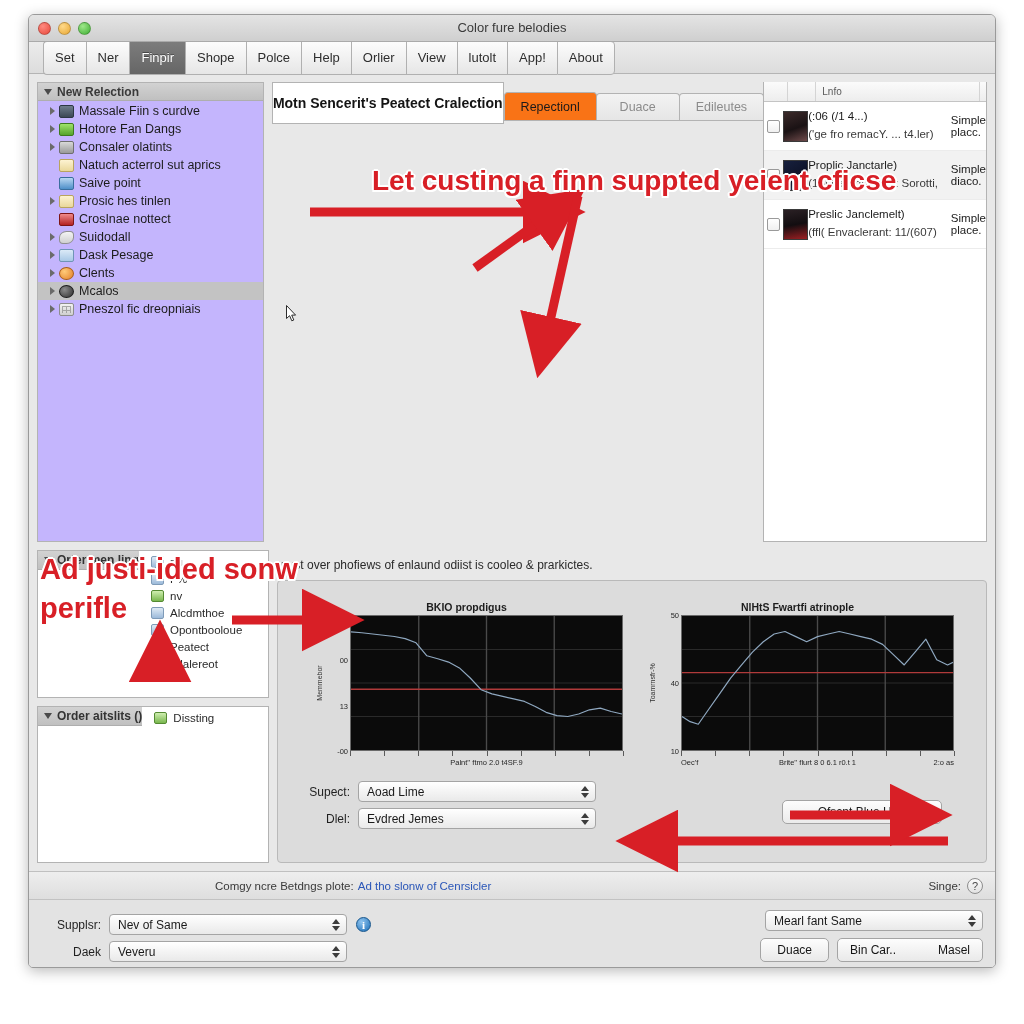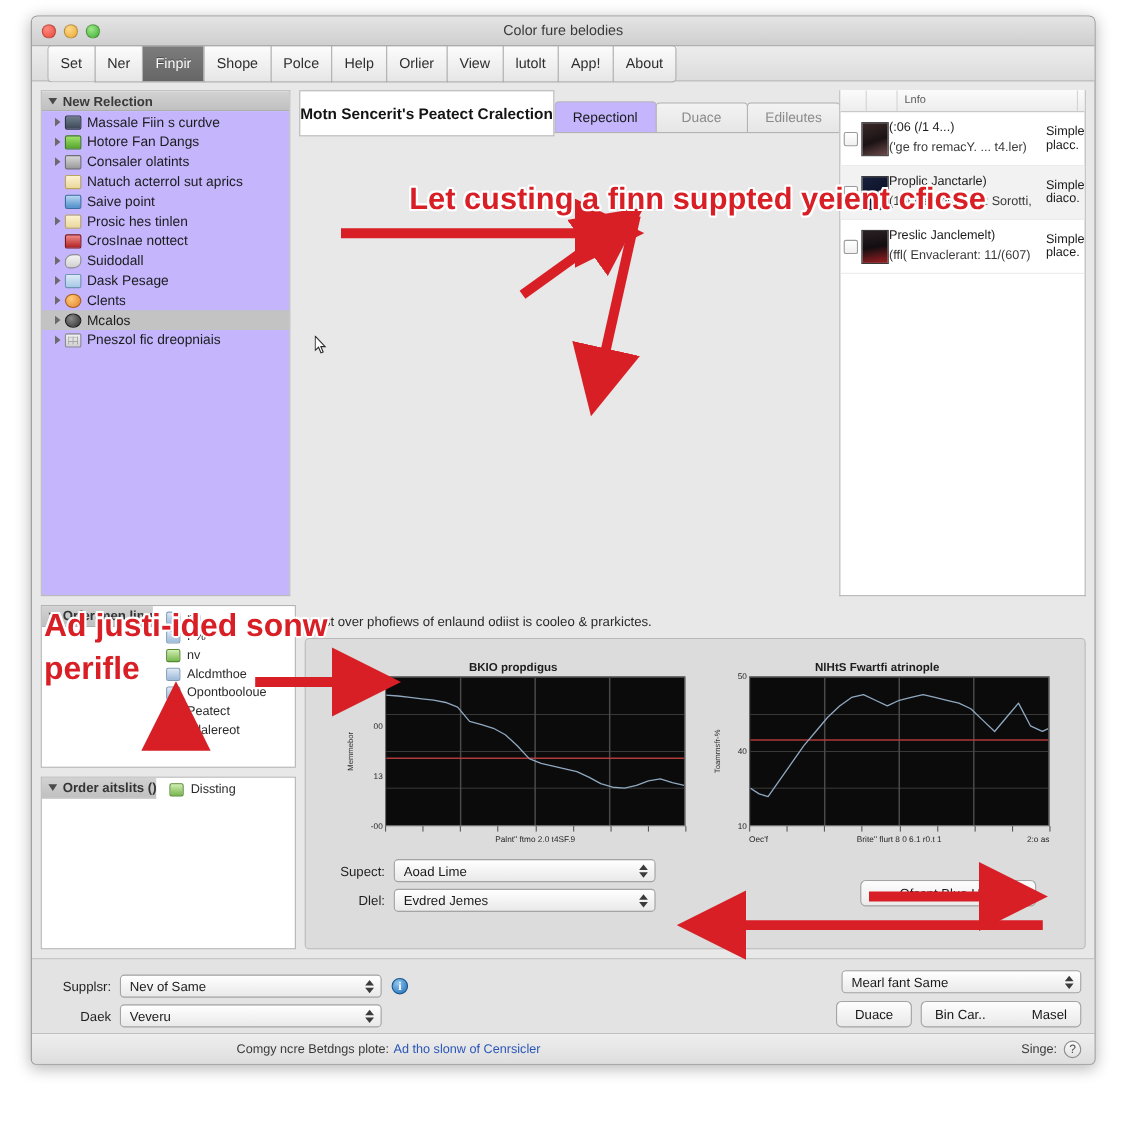--- a/index.html
+++ b/index.html
@@ -181,21 +181,21 @@
     display: flex; align-items: center; justify-content: center;
     font-size: 12.5px; color: #8b8b8b;
     background: linear-gradient(#f3f3f3, #e6e6e6);
     border: 1px solid #b3b3b3;
     border-bottom: none;
     margin-right: -1px;
     border-radius: 4px 4px 0 0;
     cursor: default;
   }
   .tab.sel {
-    background: #c4b5fd; color: #1a1a1a;
+    background: #f97316; color: #1a1a1a;
     position: relative; z-index: 2;
     height: 28px;
   }
 
   
   #tablewrap {
     flex: 1;
     background: #fff;
     border: 1px solid #b3b3b3;
     border-top: none;
@@ -794,20 +794,29 @@
             <span class="arrows">
               <span class="ar-up"></span>
                 <span class="ar-dn"></span>
             </span>
           </div>
         </div>
       </div>
     </div>
   </div>
 
+  <div id="statusbar">
+    <span>Comgy ncre Betdngs plote:</span>
+    <span id="status-link">Ad tho slonw of Cenrsicler</span>
+    <span id="status-right">
+      <span>Singe:</span>
+      <span class="helpq">?</span>
+    </span>
+  </div>
+
   <div id="bottombar">
     <div id="bb-left">
       <div class="formrow">
         <div class="flabel">Supplsr:</div>
         <div class="combo">
           <span>Nev of Same</span>
           <span class="arrows">
             <span class="ar-up"></span>
               <span class="ar-dn"></span>
           </span>
@@ -835,29 +844,20 @@
         </span>
       </div>
       <div class="btnrow">
         <div class="pbtn">Duace</div>
         <div class="pbtn wide">
           <span>Bin Car..</span>
           <span>Masel</span>
         </div>
       </div>
     </div>
-  </div>
-
-  <div id="statusbar">
-    <span>Comgy ncre Betdngs plote:</span>
-    <span id="status-link">Ad tho slonw of Cenrsicler</span>
-    <span id="status-right">
-      <span>Singe:</span>
-      <span class="helpq">?</span>
-    </span>
   </div>
 </div>
 
 <div id="overlay-btn">
   <span>Ofscnt Blue Hiwt</span>
   <span class="arrows">
     <span class="ar-up"></span>
       <span class="ar-dn"></span>
   </span>
 </div>

